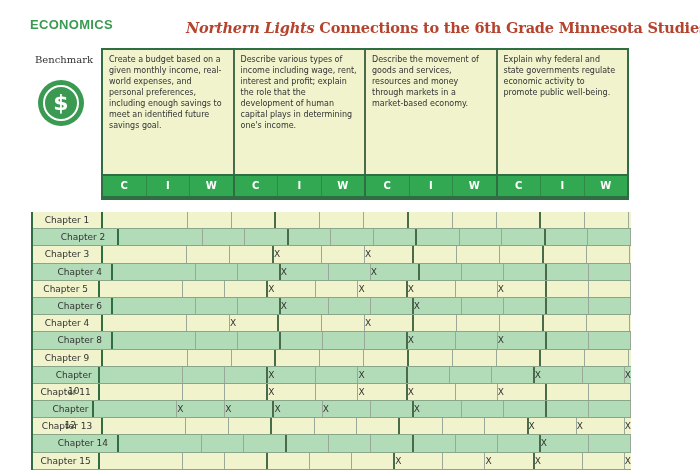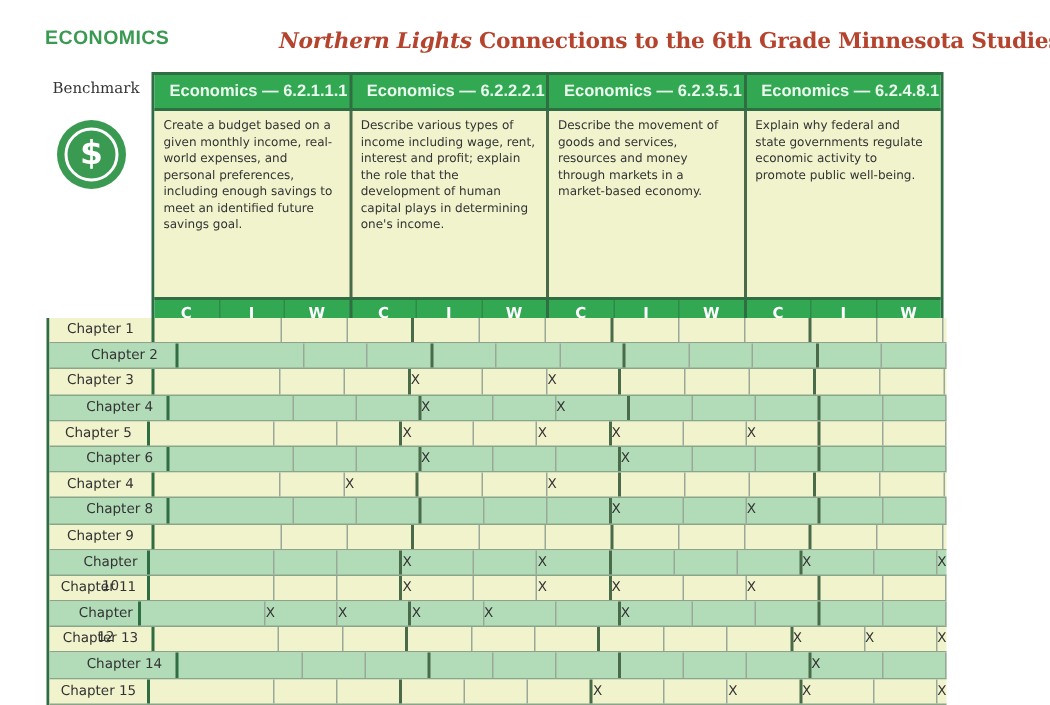--- a/index.html
+++ b/index.html
@@ -37,26 +37,20 @@
 <div class="econ-title">ECONOMICS</div>
 <div class="main-title"><em>Northern Lights</em><span> Connections to the 6th Grade Minnesota Studies Standards</span></div>
 
 <div class="benchmark-label">Benchmark</div>
 <div class="dollar-icon">
     <div class="ring"></div>
     <div class="sym">$</div>
   </div>
 
 <div class="table">
-  <div class="hdr">
-    <div>Economics — 6.2.1.1.1</div>
-    <div>Economics — 6.2.2.2.1</div>
-    <div>Economics — 6.2.3.5.1</div>
-    <div>Economics — 6.2.4.8.1</div>
-  </div>
   <div class="desc">
     <div>Create a budget based on a given monthly income, real-world expenses, and personal preferences, including enough savings to meet an identified future savings goal.</div>
     <div>Describe various types of income including wage, rent, interest and profit; explain the role that the development of human capital plays in determining one's income.</div>
     <div>Describe the movement of goods and services, resources and money through markets in a market-based economy.</div>
     <div>Explain why federal and state governments regulate economic activity to promote public well-being.</div>
   </div>
   <div class="ciw" id="ciw">
       <span>C</span>
       <span>I</span>
       <span>W</span>

